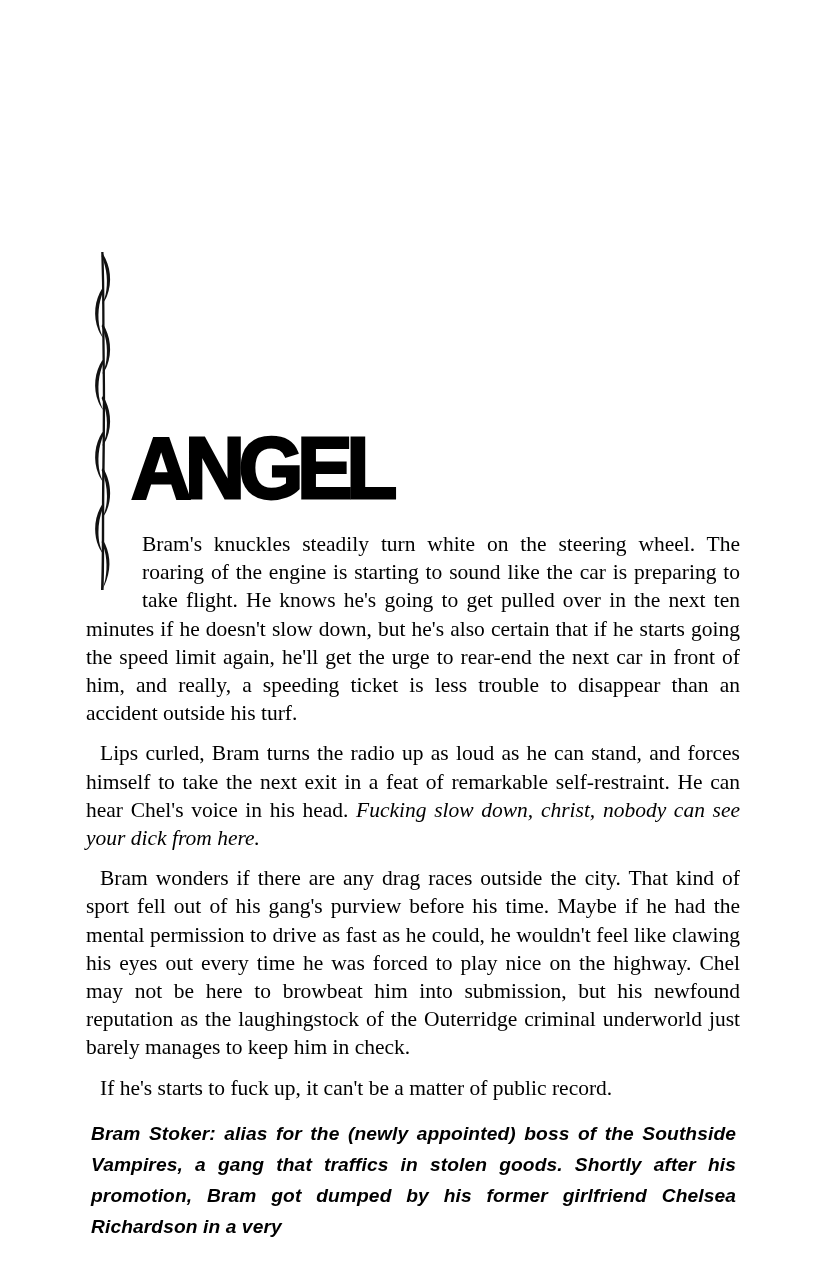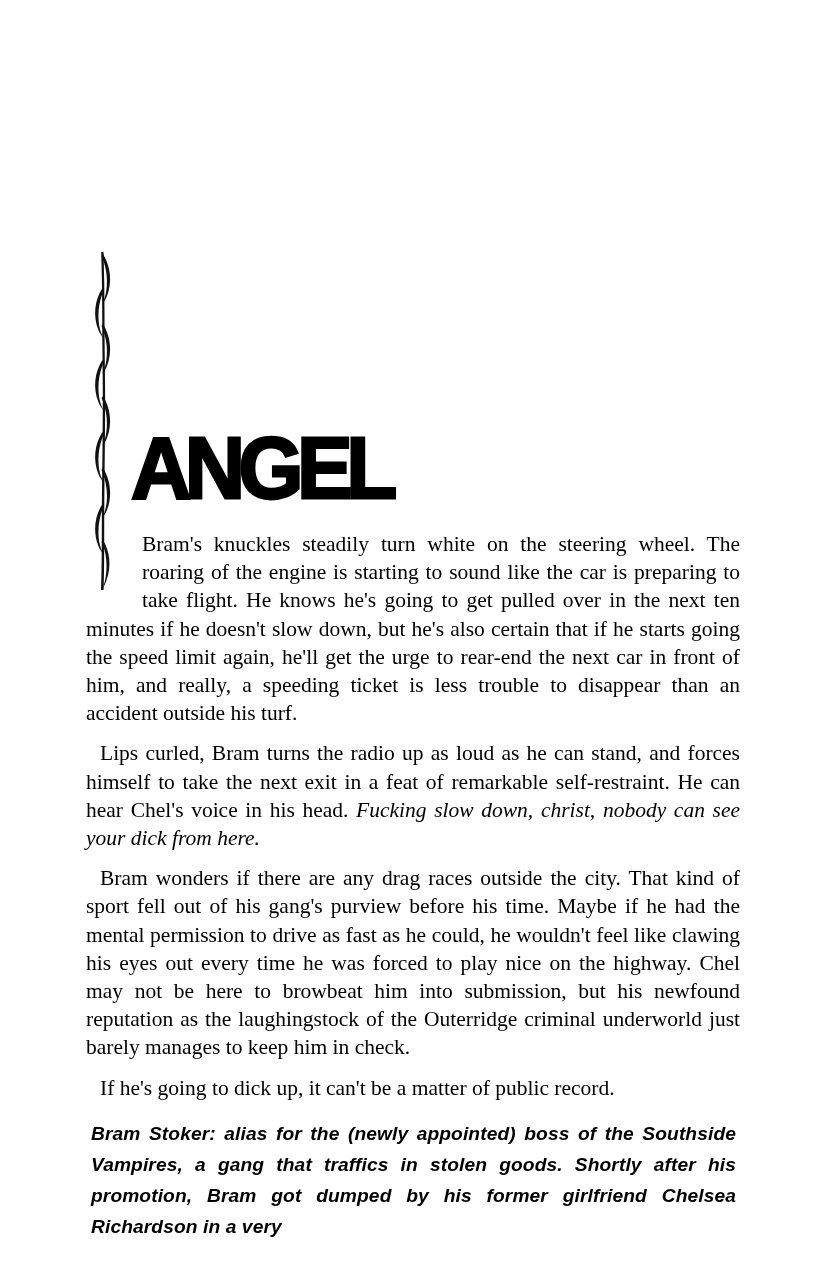--- a/index.html
+++ b/index.html
@@ -143,20 +143,20 @@
   <div class="body-block">
 
     <p class="opening">
       <span class="vine-spacer"></span><span>Bram's knuckles steadily turn white on the steering wheel. The roaring of the engine is starting to sound like the car is preparing to take flight. He knows he's going to get pulled over in the next ten minutes if he doesn't slow down, but he's also certain that if he starts going the speed limit again, he'll get the urge to rear-end the next car in front of him, and really, a speeding ticket is less trouble to disappear than an accident outside his turf.</span>
     </p>
 
     <p><span>Lips curled, Bram turns the radio up as loud as he can stand, and forces himself to take the next exit in a feat of remarkable self-restraint. He can hear Chel's voice in his head. </span><span class="italic-thought">Fucking slow down, christ, nobody can see your dick from here.</span></p>
 
     <p>Bram wonders if there are any drag races outside the city. That kind of sport fell out of his gang's purview before his time. Maybe if he had the mental permission to drive as fast as he could, he wouldn't feel like clawing his eyes out every time he was forced to play nice on the highway. Chel may not be here to browbeat him into submission, but his newfound reputation as the laughingstock of the Outerridge criminal underworld just barely manages to keep him in check.</p>
 
-    <p>If he's going to dick up, it can't be a matter of public record.</p>
+    <p>If he's starts to fuck up, it can't be a matter of public record.</p>
   </div>
 
   <div class="footnote">
     <p>Bram Stoker: alias for the (newly appointed) boss of the Southside Vampires, a gang that traffics in stolen goods. Shortly after his promotion, Bram got dumped by his former girlfriend Chelsea Richardson in a very</p>
   </div>
 
 </div>
 
 </body></html>

